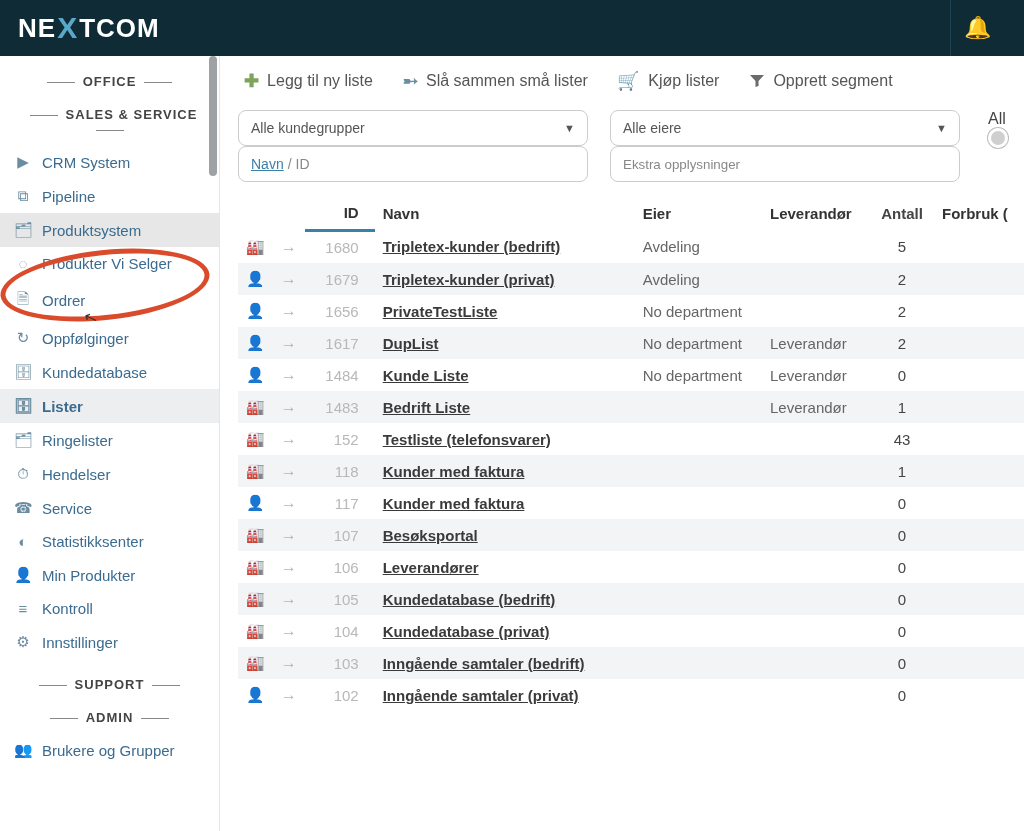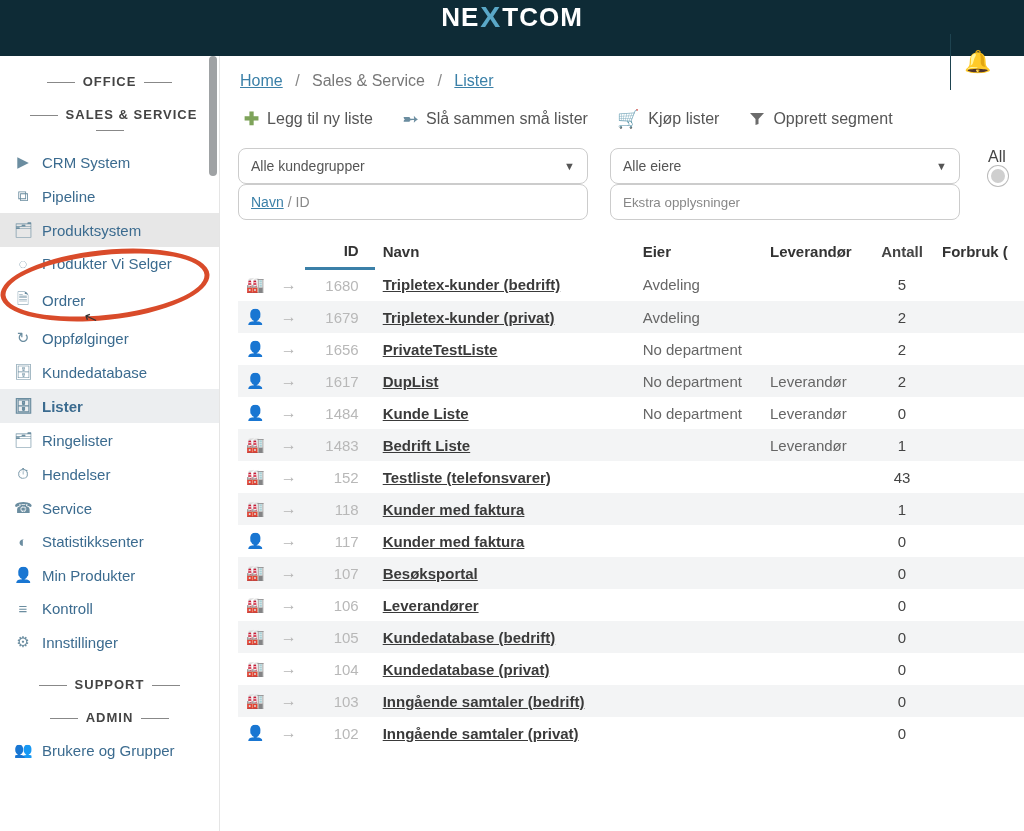--- a/index.html
+++ b/index.html
@@ -1,19 +1,19 @@
 <!DOCTYPE html>
 <html><head>
 <meta charset="utf-8">
 <style>
   * { box-sizing: border-box; margin: 0; padding: 0; }
   body { font-family: "Segoe UI", Arial, sans-serif; font-size: 14px; color: #333; background: #fff; overflow: hidden; }
 
   
-  .header { background: #0e2b36; height: 56px; display: flex; align-items: center; padding: 0 18px; flex-direction: column; }
+  .header { background: #0e2b36; height: 56px; display: flex; align-items: center; padding: 0 18px; }
   .logo { color: #fff; font-weight: 800; font-size: 26px; letter-spacing: 1px; display: flex; align-items: center; }
   .logo .x { color: #5aa8c8; font-size: 30px; margin: 0 1px; }
   .header-right { margin-left: auto; display:flex; align-items:center; gap:20px; }
   .bell { color: #fff; font-size: 22px; padding:0 14px; cursor:pointer; border-left:1px solid #1e4350; height:56px; display:flex; align-items:center;}
 
   
   .wrap { display:flex; height: calc(100vh - 56px); }
 
   
   .sidebar { width: 220px; border-right: 1px solid #e5e5e5; overflow-y:auto; position:relative; padding-bottom:20px;}
@@ -163,27 +163,20 @@
     <div class="sidebar-section">ADMIN</div>
     <div id="sb-admin">
         <div class="sb-item">
           <span class="sb-icon">👥</span>
           <span>Brukere og Grupper</span>
         </div>
       </div>
   </div>
 
   <div class="main">
-    <div class="crumbs">
-      <a>Home</a>
-      <span class="sep">/</span>
-      <span>Sales &amp; Service</span>
-      <span class="sep">/</span>
-      <a>Lister</a>
-    </div>
 
     <div class="toolbar" id="toolbar">
         <div class="tb-btn">
           <span class="ico ">✚</span>
           <span>Legg til ny liste</span>
         </div>
         <div class="tb-btn">
           <span class="ico g2">➸</span>
           <span>Slå sammen små lister</span>
         </div>

